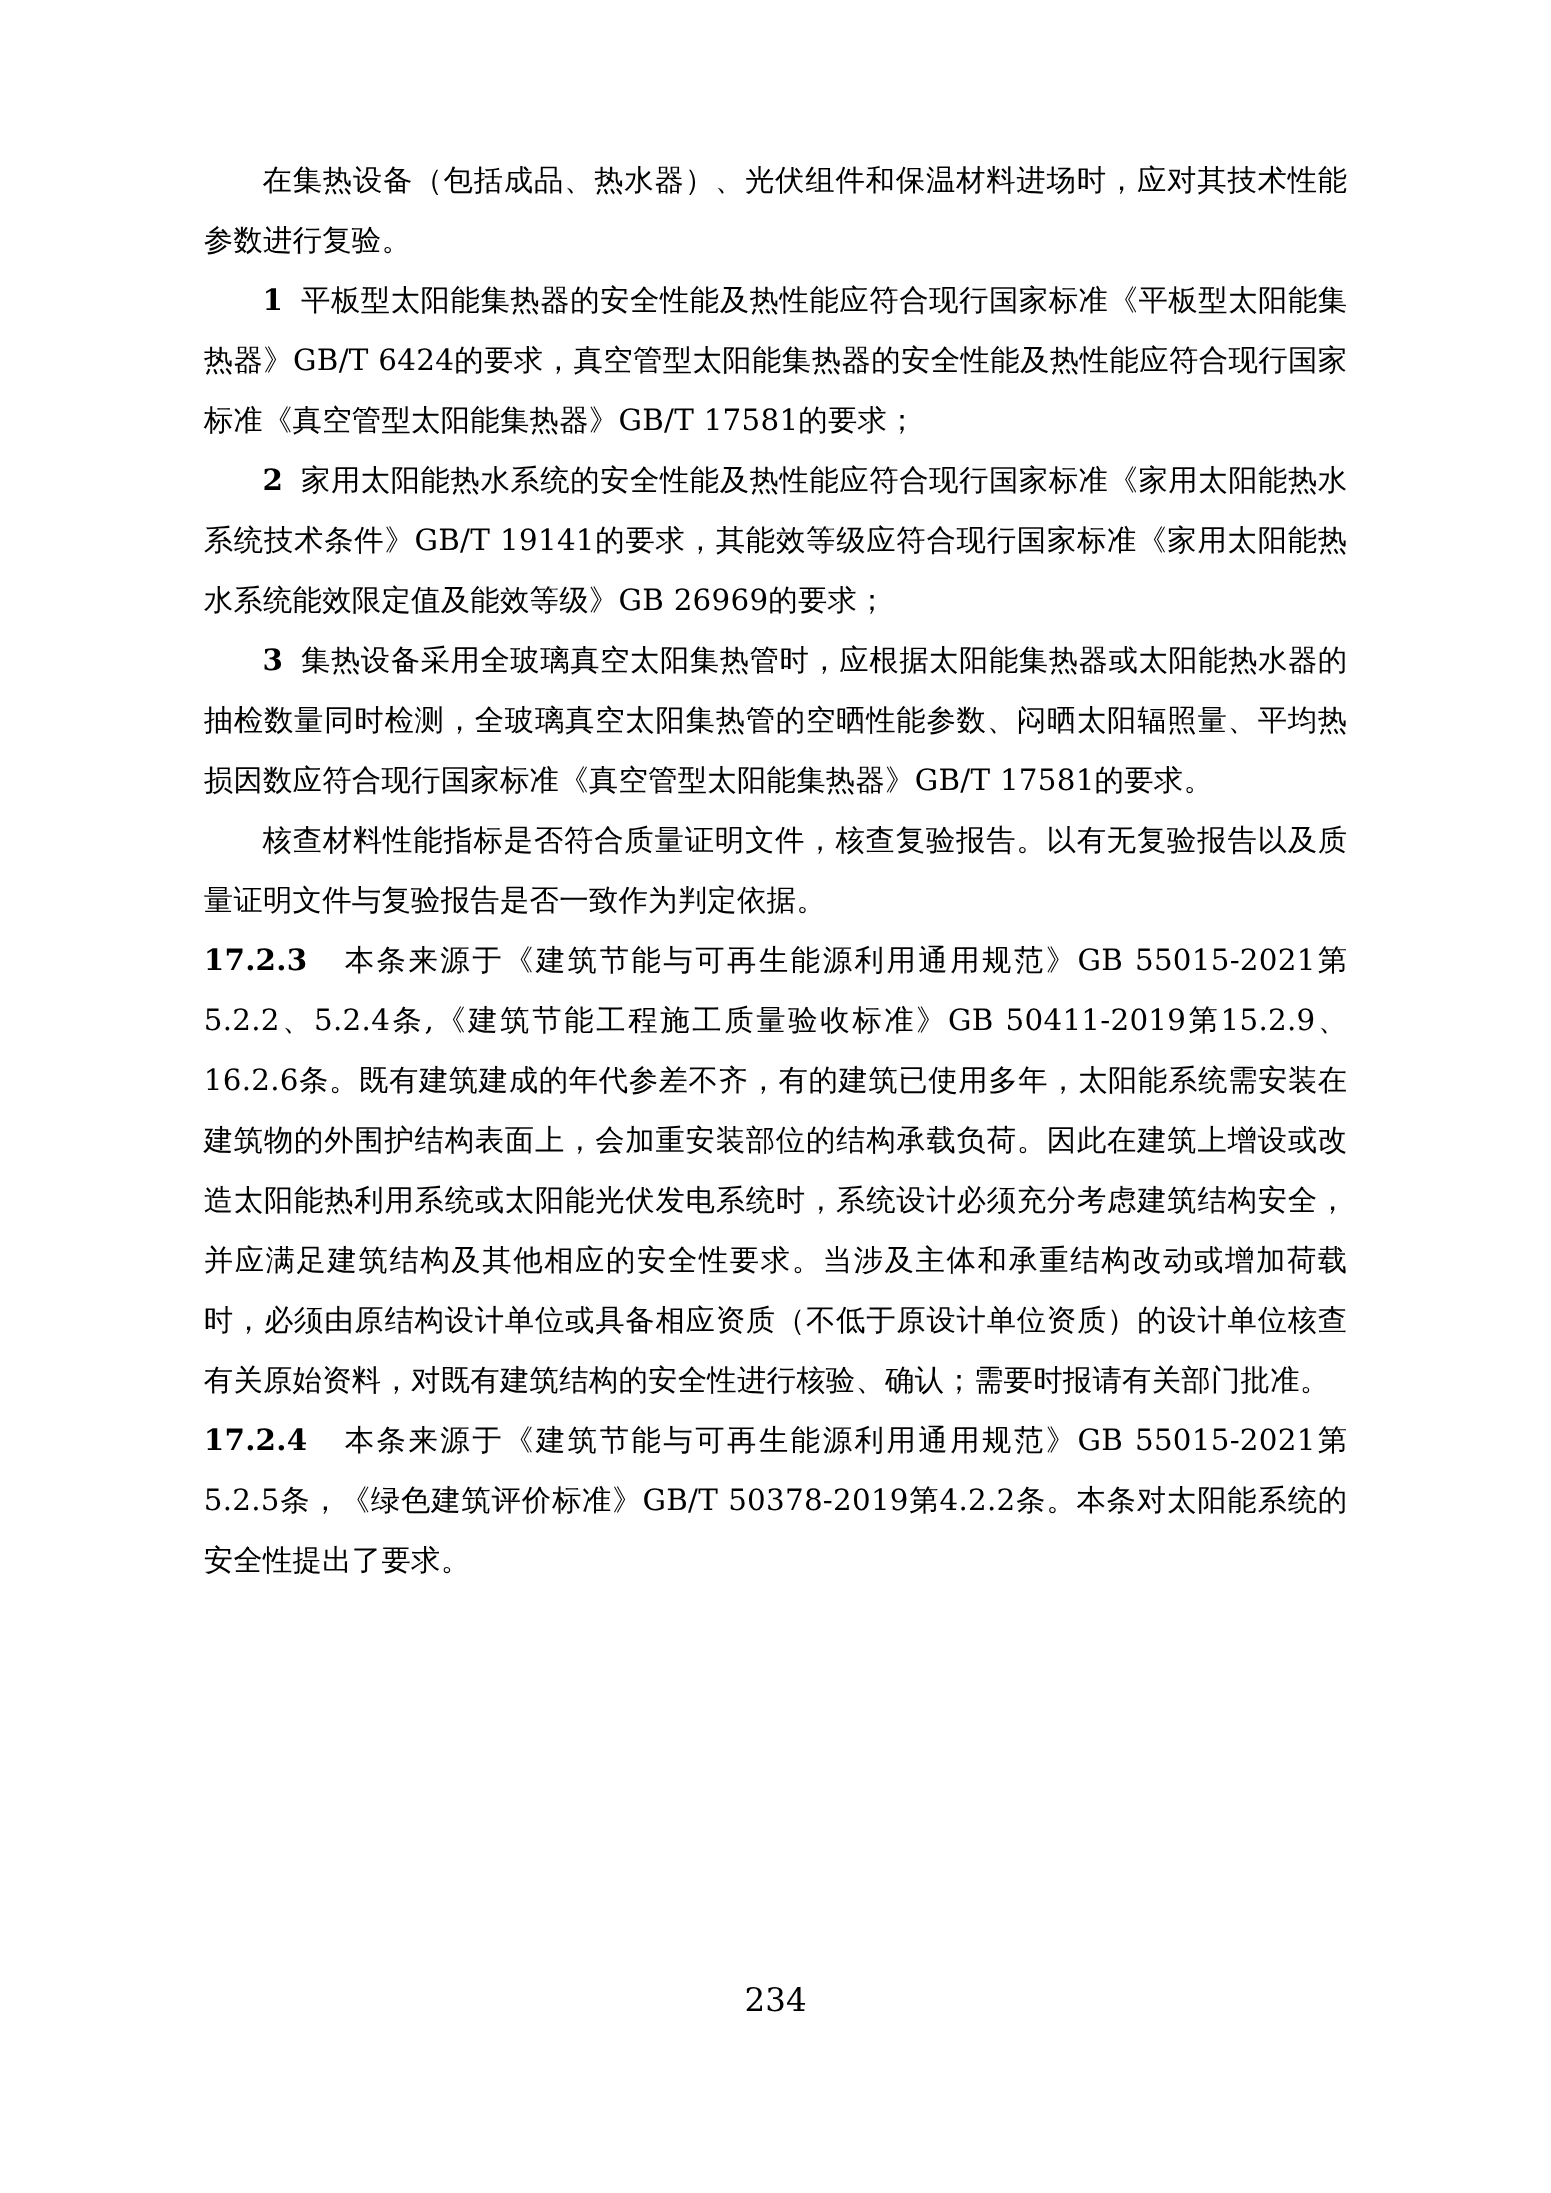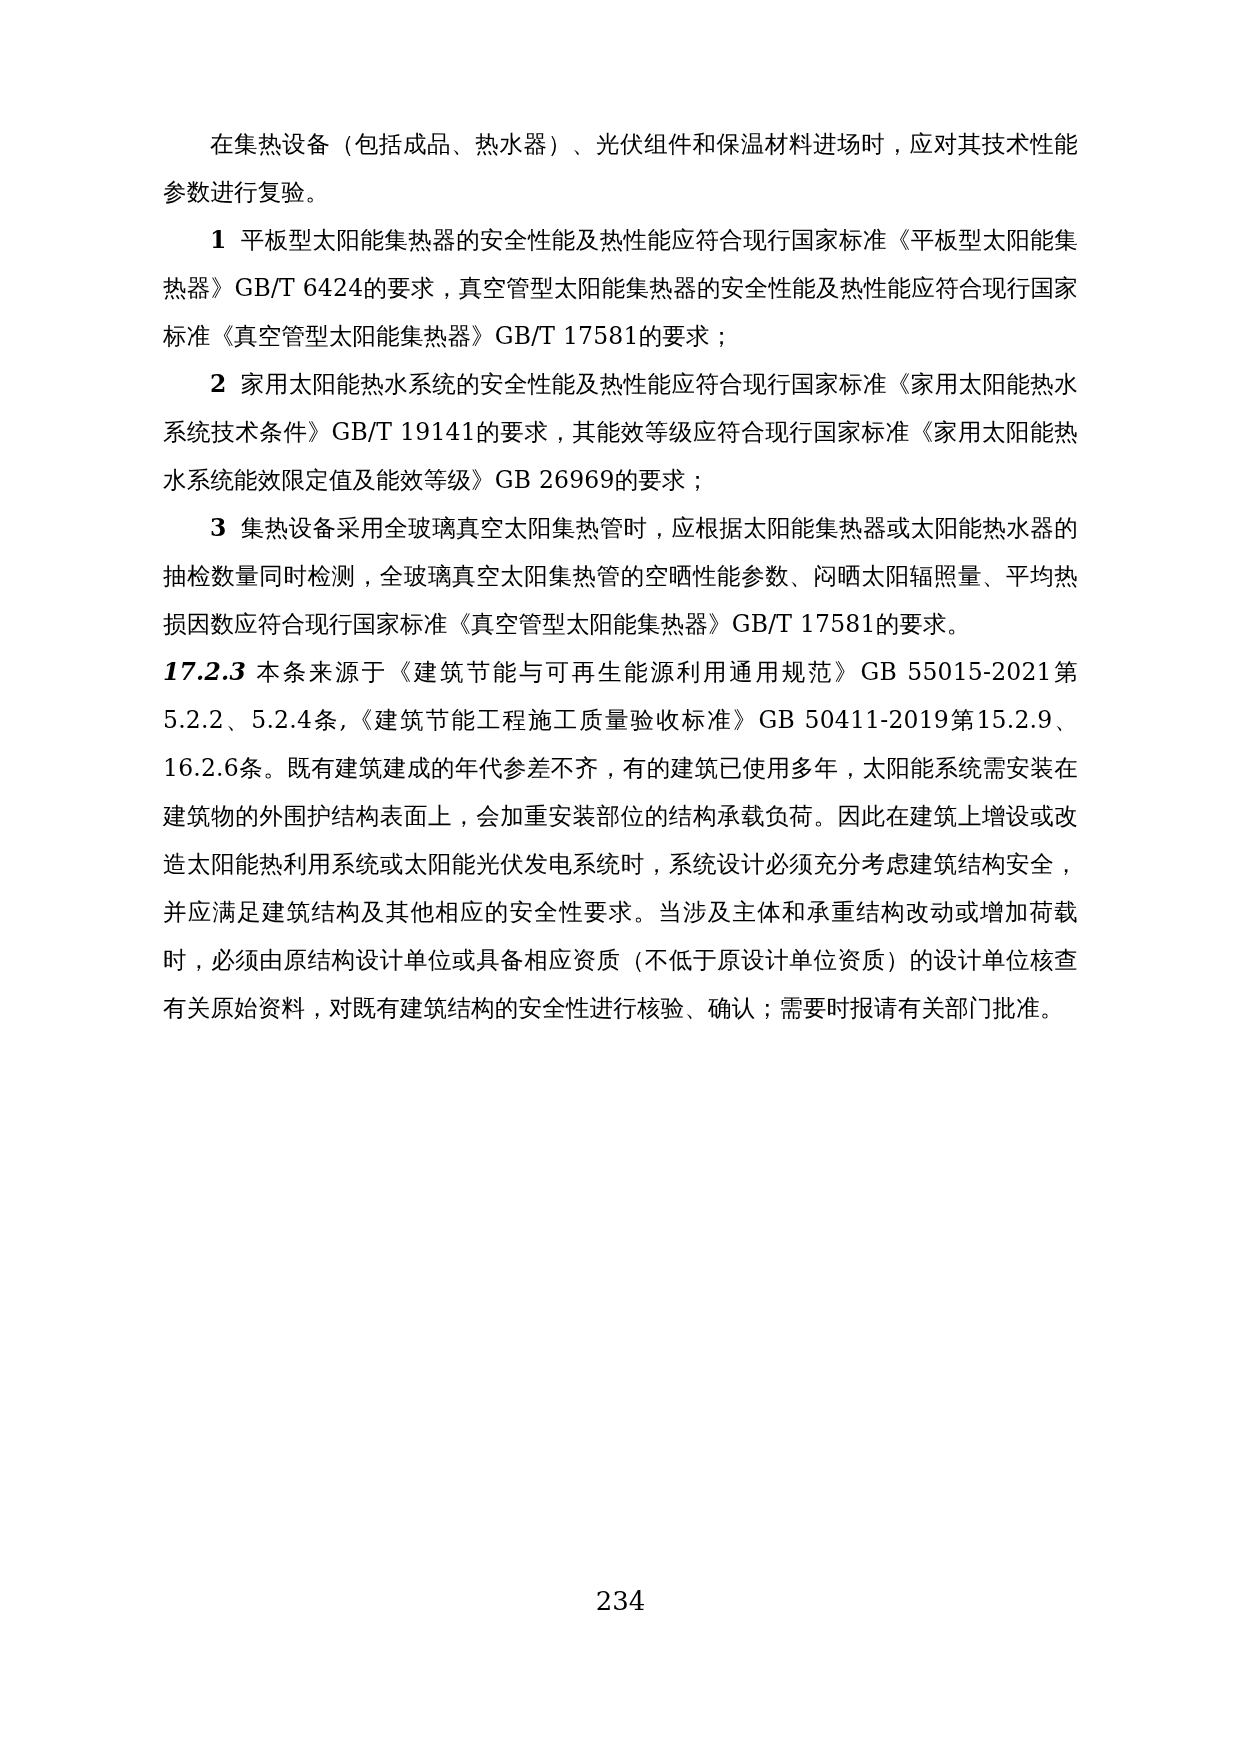--- a/index.html
+++ b/index.html
@@ -41,22 +41,21 @@
     font-weight: bold;
     font-family: "DejaVu Serif", "Liberation Serif", serif;
   }
   .item {
     text-indent: 47px;
   }
   .item .num-label {
     margin-right: 14px;
   }
   .clause .num-label {
-    margin-right: 8px;
-    font-style: italic;
+    margin-right: 28px;
   }
   .pagenum {
     position: absolute;
     left: 0;
     right: 0;
     top: 1586px;
     text-align: center;
     font-size: 26px;
     font-family: "DejaVu Serif", "Liberation Serif", serif;
   }
@@ -68,21 +67,23 @@
   <div class="content">
 
     <p class="para indent">在集热设备（包括成品、热水器）、光伏组件和保温材料进场时，应对其技术性能参数进行复验。</p>
 
     <p class="para item"><span class="num-label">1</span><span>平板型太阳能集热器的安全性能及热性能应符合现行国家标准《平板型太阳能集热器》GB/T 6424的要求，真空管型太阳能集热器的安全性能及热性能应符合现行国家标准《真空管型太阳能集热器》GB/T 17581的要求；</span></p>
 
     <p class="para item"><span class="num-label">2</span><span>家用太阳能热水系统的安全性能及热性能应符合现行国家标准《家用太阳能热水系统技术条件》GB/T 19141的要求，其能效等级应符合现行国家标准《家用太阳能热水系统能效限定值及能效等级》GB 26969的要求；</span></p>
 
     <p class="para item"><span class="num-label">3</span><span>集热设备采用全玻璃真空太阳集热管时，应根据太阳能集热器或太阳能热水器的抽检数量同时检测，全玻璃真空太阳集热管的空晒性能参数、闷晒太阳辐照量、平均热损因数应符合现行国家标准《真空管型太阳能集热器》GB/T 17581的要求。</span></p>
 
+    <p class="para indent">核查材料性能指标是否符合质量证明文件，核查复验报告。以有无复验报告以及质量证明文件与复验报告是否一致作为判定依据。</p>
 
 
     <p class="para clause"><span class="num-label">17.2.3</span><span>本条来源于《建筑节能与可再生能源利用通用规范》GB 55015-2021第5.2.2、5.2.4条,《建筑节能工程施工质量验收标准》GB 50411-2019第15.2.9、16.2.6条。既有建筑建成的年代参差不齐，有的建筑已使用多年，太阳能系统需安装在建筑物的外围护结构表面上，会加重安装部位的结构承载负荷。因此在建筑上增设或改造太阳能热利用系统或太阳能光伏发电系统时，系统设计必须充分考虑建筑结构安全，并应满足建筑结构及其他相应的安全性要求。当涉及主体和承重结构改动或增加荷载时，必须由原结构设计单位或具备相应资质（不低于原设计单位资质）的设计单位核查有关原始资料，对既有建筑结构的安全性进行核验、确认；需要时报请有关部门批准。</span></p>
 
+    <p class="para clause"><span class="num-label">17.2.4</span><span>本条来源于《建筑节能与可再生能源利用通用规范》GB 55015-2021第5.2.5条，《绿色建筑评价标准》GB/T 50378-2019第4.2.2条。本条对太阳能系统的安全性提出了要求。</span></p>
 
   </div>
 
   <div class="pagenum">234</div>
 </div>
 
 </body></html>

